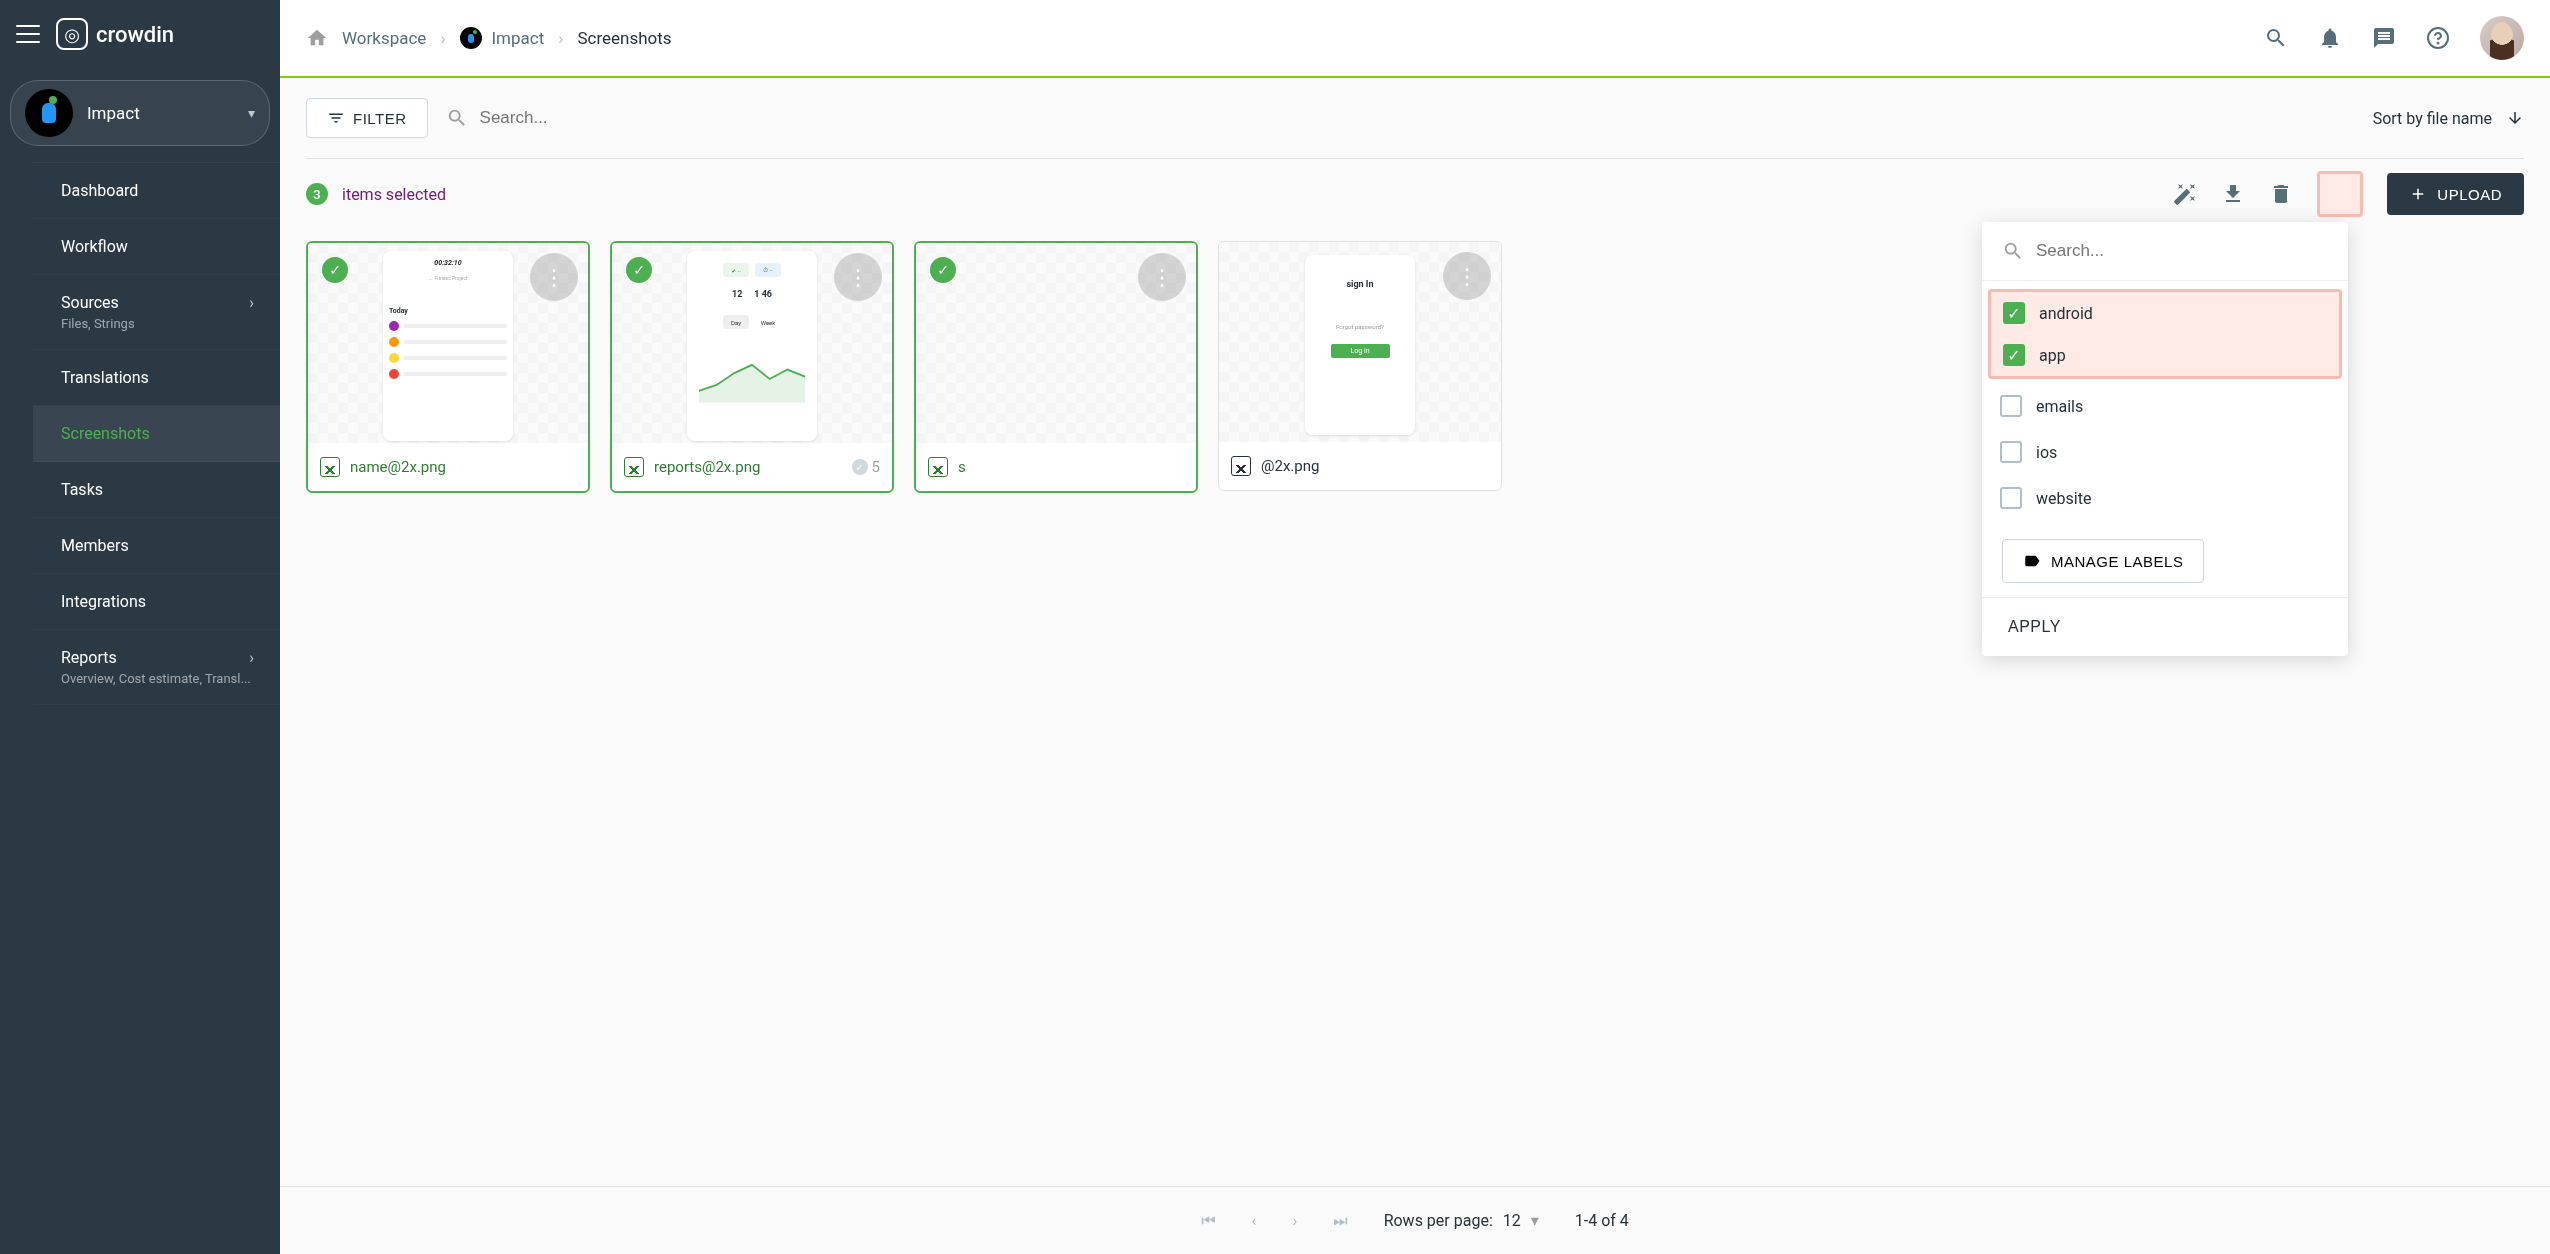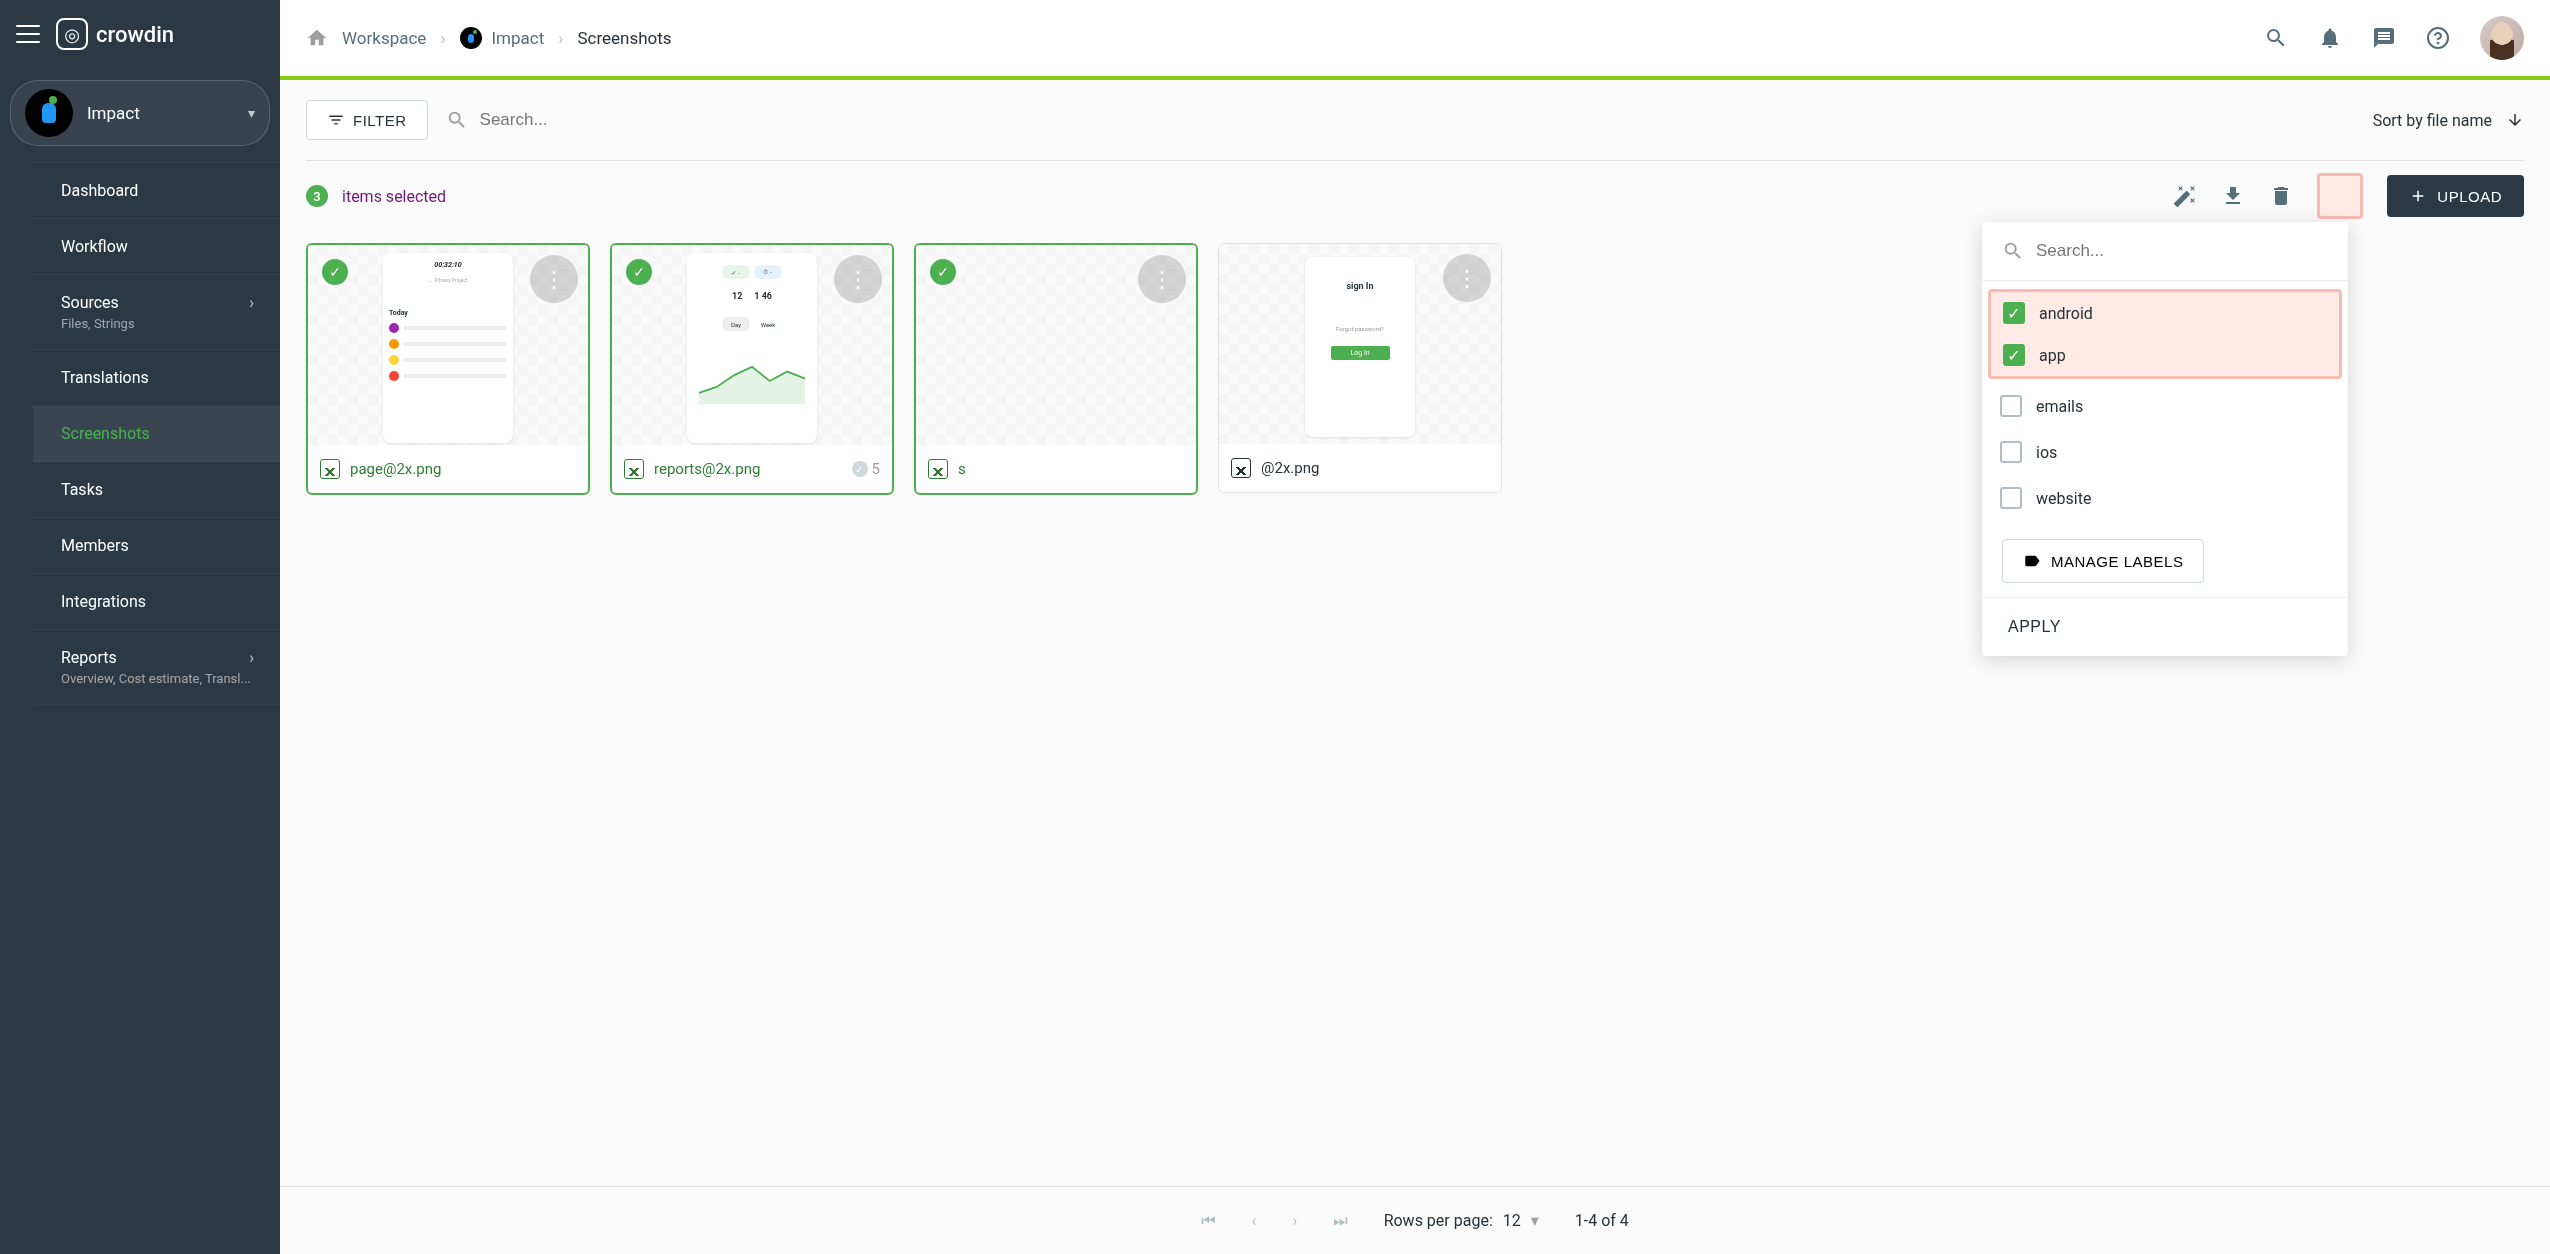--- a/index.html
+++ b/index.html
@@ -27,21 +27,21 @@
 .nav-item.has-sub { display: block; }
 .nav-item.has-sub .row { display: flex; align-items: center; justify-content: space-between; }
 .nav-item.active { background: rgba(255,255,255,0.07); }
 .nav-item.active .label { color: #4caf50; }
 .nav-item .chev { color: rgba(255,255,255,0.7); }
 
 
 .main { flex: 1; display: flex; flex-direction: column; background: #fff; height: 100%; }
 
 
-.topbar { display: flex; align-items: center; padding: 16px 26px; border-bottom: 4px solid #84cc16; gap: 8px; }
+.topbar { display: flex; align-items: center; padding: 16px 26px; border-bottom: 2px solid #84cc16; gap: 8px; }
 .breadcrumb { display: flex; align-items: center; gap: 14px; font-size: 17px; color: #546e7a; }
 .breadcrumb .bc-item { display: flex; align-items: center; gap: 10px; cursor: pointer; }
 .breadcrumb .sep { color: #b0bec5; }
 .breadcrumb .project-mini { width: 22px; height: 22px; border-radius: 50%; background: #000; display: flex; align-items: center; justify-content: center; position: relative; }
 .breadcrumb .project-mini::before { content: ""; position: absolute; top: 3px; right: 5px; width: 4px; height: 4px; background: #4caf50; border-radius: 50%; }
 .breadcrumb .project-mini::after { content: ""; width: 6px; height: 9px; background: #2196f3; border-radius: 3px; }
 .breadcrumb .current { color: #263238; }
 .topbar-icons { margin-left: auto; display: flex; align-items: center; gap: 30px; }
 .topbar-icons .ticon { width: 24px; height: 24px; color: #546e7a; cursor: pointer; }
 .avatar { width: 44px; height: 44px; border-radius: 50%; background: linear-gradient(135deg, #d7ccc8, #bcaaa4); overflow: hidden; cursor: pointer; position: relative; }
@@ -302,21 +302,21 @@
               </div>
               <div class="thumb-row">
                 <span class="dot-r dot-re"></span>
                 <span class="bar"></span>
               </div>
             </div>
           </div>
         </div>
         <div class="footer">
           <span class="imgicon"></span>
-          <span>page@2x.png</span>
+          <span>name@2x.png</span>
         </div>
       </div>
       <div class="card selected">
         <div class="thumb">
           <div class="check">✓</div>
           <div class="dots">⋮</div>
           <div class="thumb-content">
             <div class="thumb-rows">
               <div class="thumb-pills">
                 <div class="pill green">✓ ··</div>

